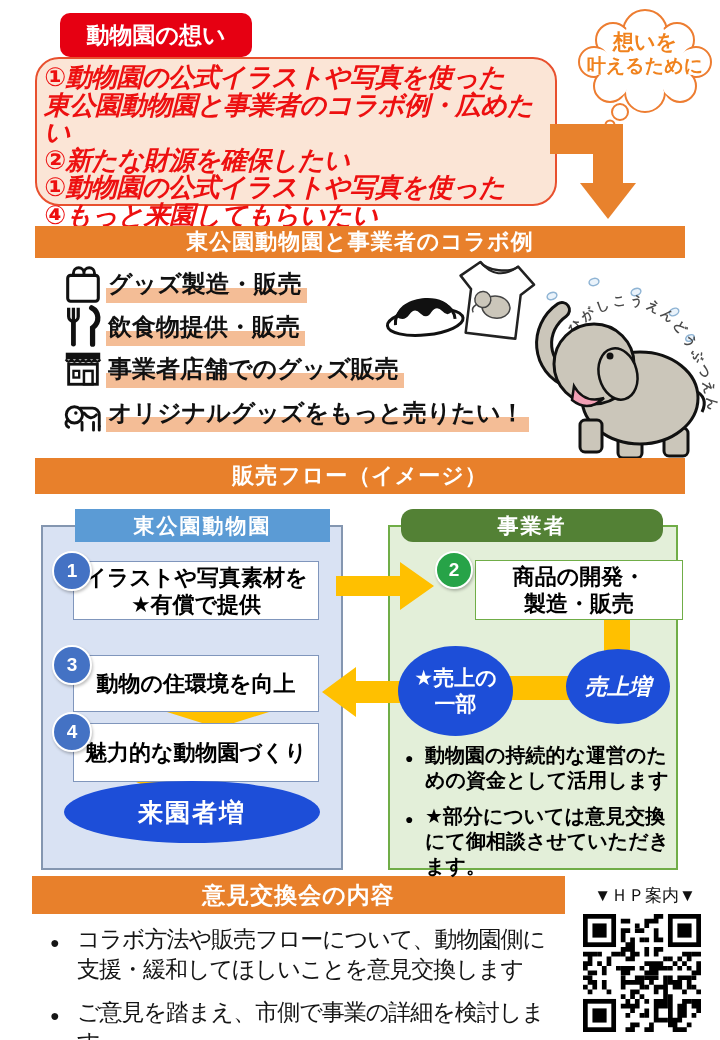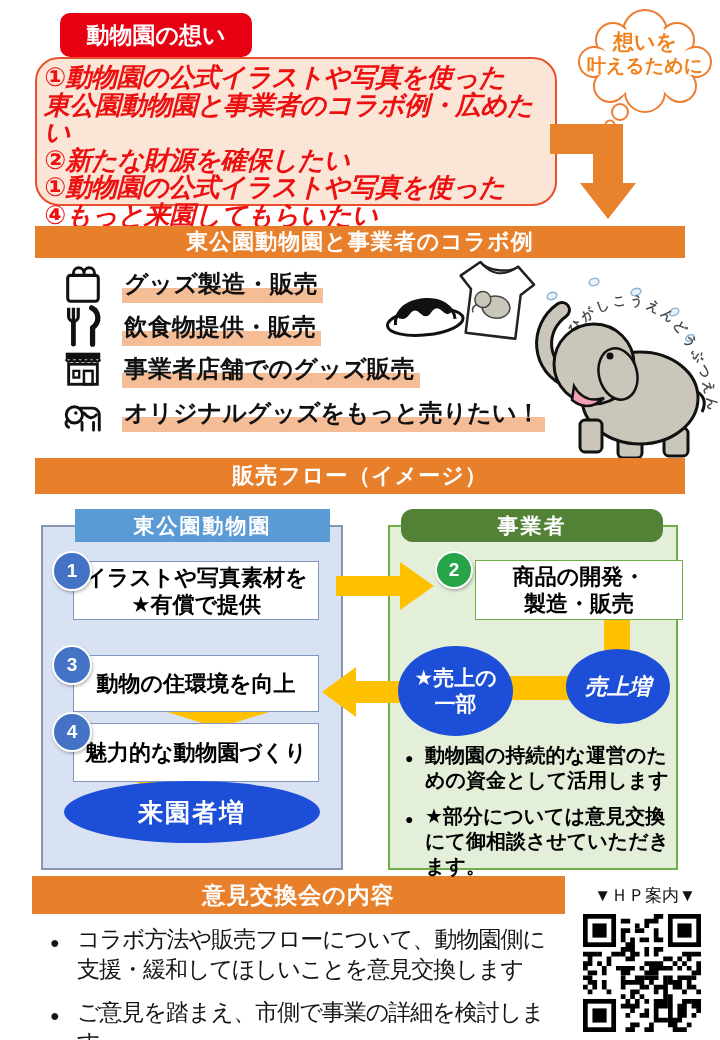--- a/index.html
+++ b/index.html
@@ -2,21 +2,21 @@
 <html><head>
 <meta charset="utf-8">
 <style>
   html,body{margin:0;padding:0;background:#888;}
   #page{position:relative;width:720px;height:1040px;background:#ffffff;overflow:hidden;
         font-family:"Liberation Sans","DejaVu Sans",sans-serif;margin:0 auto;}
   .abs{position:absolute;}
   .banner{background:#E8802B;color:#fff;font-weight:bold;font-size:22px;
           display:flex;align-items:center;justify-content:center;letter-spacing:1px;}
   .hl{background-image:linear-gradient(to bottom,transparent 58%,#F4BD96 58%);padding:0 5px 3px 2px;}
-  .collab-row{left:60px;height:44px;display:flex;align-items:center;gap:16px;}
+  .collab-row{left:60px;height:44px;display:flex;align-items:center;}
   .collab-label{font-size:24px;font-weight:bold;color:#111;}
   .stepbox{background:#fff;border:1.5px solid #8096BC;display:flex;flex-direction:column;
            align-items:center;justify-content:center;font-weight:bold;font-size:22px;color:#000;
            line-height:27px;z-index:2;}
   .stepnum{width:36px;height:36px;border-radius:50%;background:#4472C4;border:2.5px solid #fff;
            box-shadow:1px 2px 3px rgba(0,0,0,.25);color:#fff;font-weight:bold;font-size:19px;
            display:flex;align-items:center;justify-content:center;z-index:3;}
   .gellipse{background:#1d4ed8;border-radius:50%;color:#fff;font-weight:bold;
             display:flex;flex-direction:column;align-items:center;justify-content:center;z-index:3;line-height:26px;}
   .chev{background:#FFC000;clip-path:polygon(0 0,50% 42%,100% 0,50% 100%);z-index:1;}

